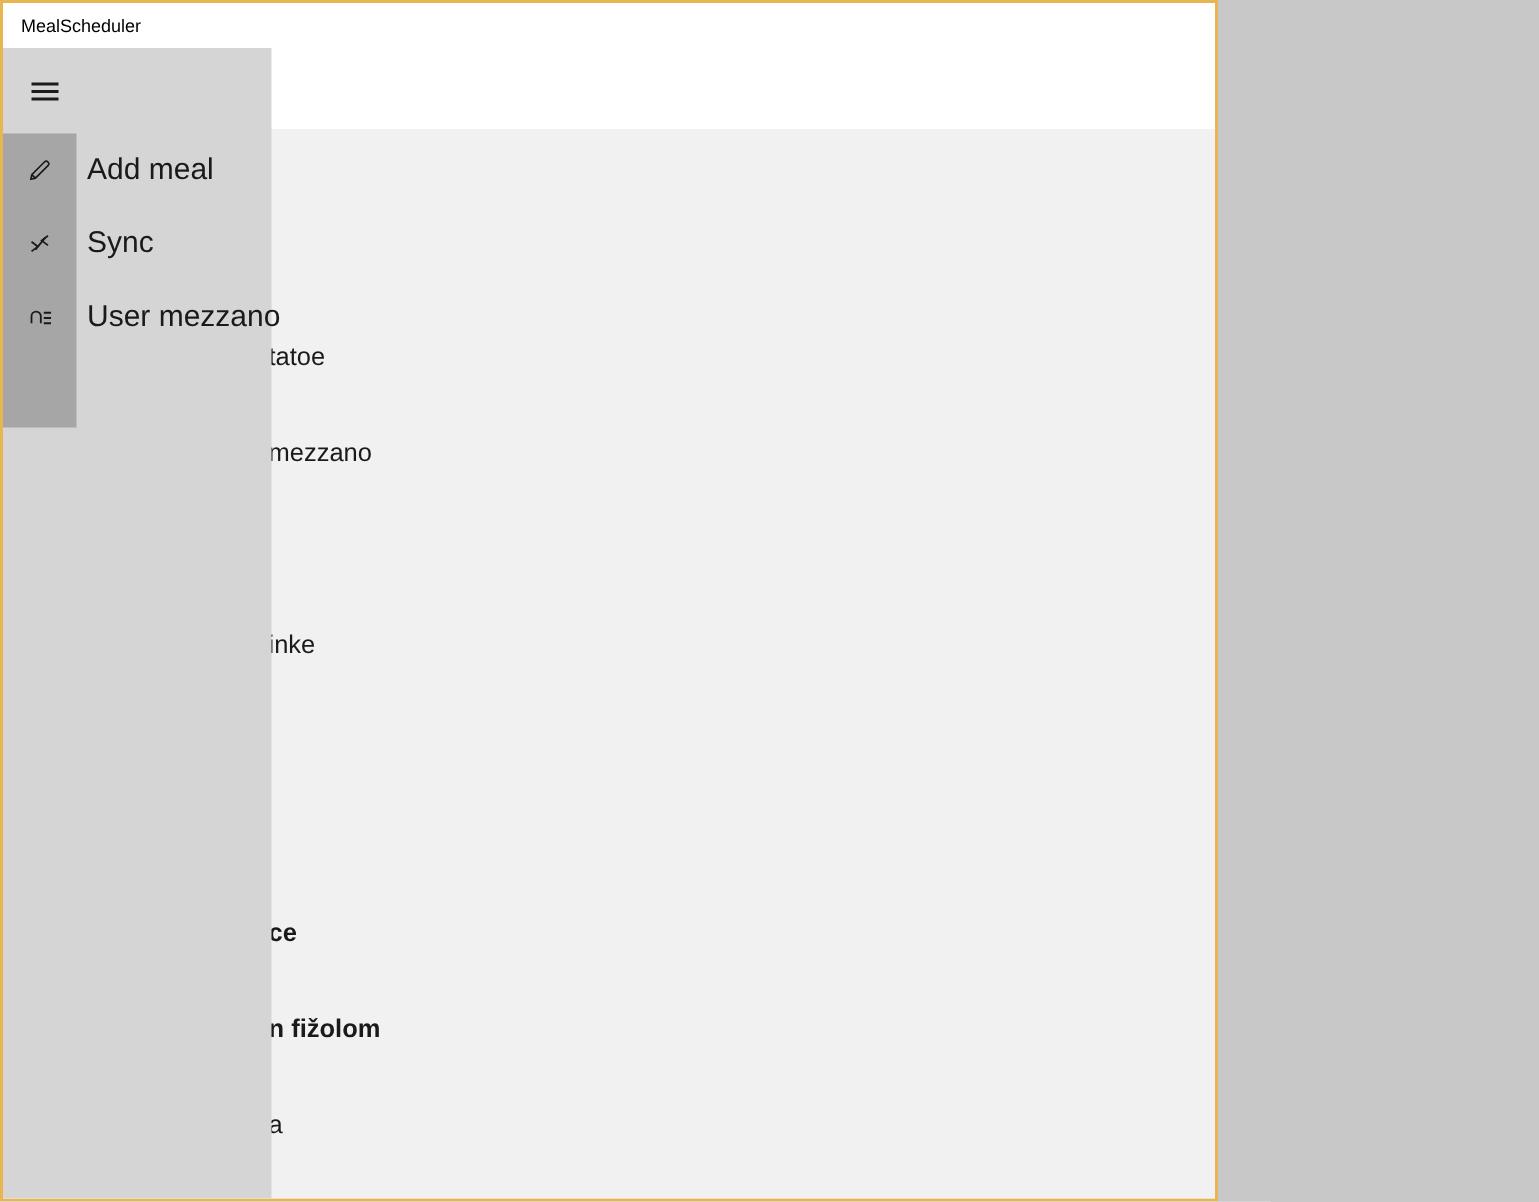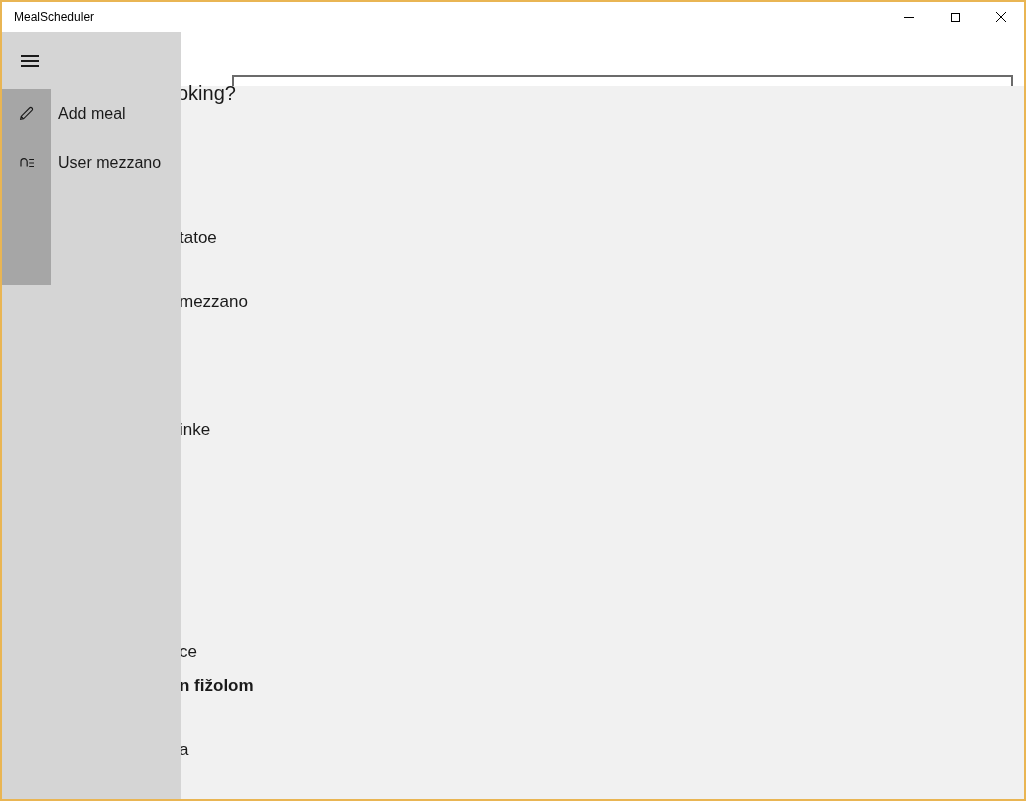--- a/index.html
+++ b/index.html
@@ -1,18 +1,18 @@
 <!DOCTYPE html>
 <html><head>
 <meta charset="utf-8">
 <style>
   html,body{margin:0;padding:0;background:#c8c8c8;}
   *{box-sizing:border-box;font-family:"Liberation Sans", sans-serif;}
   .window{
-    position:relative;width:1026px;height:801px;background:#ffffff;
+    position:relative;width:812px;height:801px;background:#ffffff;
     border:2px solid #e9b553;overflow:hidden;
   }
   
   .titlebar{position:absolute;left:0;top:0;width:1022px;height:30px;background:#ffffff;}
   .title{position:absolute;left:12px;top:0;height:30px;line-height:30px;font-size:12px;color:#000;}
   .win-controls{position:absolute;right:0;top:0;height:30px;display:flex;}
   .win-btn{width:46px;height:30px;display:flex;align-items:center;justify-content:center;background:transparent;border:none;padding:0;cursor:default;}
   .glyph-min{width:10px;height:1px;background:#000;}
   .glyph-max{width:9px;height:9px;border:1px solid #000;background:transparent;}
   
@@ -31,21 +31,21 @@
   .hamburger{position:absolute;left:10px;top:12px;width:48px;height:36px;background:transparent;border:none;padding:0;cursor:default;}
   .hamburger .bars{position:absolute;left:9px;top:11px;width:18px;height:12px;}
   .hamburger .bar{position:absolute;left:0;width:18px;height:2px;background:#1a1a1a;}
   .hamburger .bar:nth-child(1){top:0;}
   .hamburger .bar:nth-child(2){top:5px;}
   .hamburger .bar:nth-child(3){top:10px;}
   .nav-rail-bg{position:absolute;left:0;top:57px;width:49px;height:196px;background:#a6a6a6;}
   .nav-items{position:absolute;left:0;top:57px;width:179px;}
   .nav-item{position:relative;width:179px;height:49px;display:flex;align-items:center;background:transparent;border:none;padding:0;cursor:default;text-align:left;}
   .nav-item .icon-box{width:49px;height:49px;display:flex;align-items:center;justify-content:center;flex:0 0 49px;}
-  .nav-item .label{font-size:16px;color:#1a1a1a;margin-left:7px;white-space:nowrap;}
+  .nav-item .label{font-size:20px;color:#1a1a1a;margin-left:7px;white-space:nowrap;}
   .icon-svg{display:block;}
 </style>
 </head>
 <body>
 
 <div class="window">
 
   <div class="titlebar">
     <div class="title">MealScheduler</div>
     <div class="win-controls">
@@ -56,30 +56,26 @@
         <span class="glyph-max"></span>
       </button>
       <button class="win-btn">
         <svg class="icon-svg" width="12" height="12" viewBox="0 0 12 12">
           <path d="M1 1 L11 11 M11 1 L1 11" stroke="#000" stroke-width="1" fill="none"></path>
         </svg>
       </button>
     </div>
   </div>
 
-  <div class="header">
-    <div class="question">oking?</div>
-    <input class="filter-input" type="text" placeholder="Filter meals" style="">
-  </div>
 
   <div class="content">
     <div class="meal-fragment" style="top:142px;">tatoe</div>
     <div class="meal-fragment" style="top:206px;">mezzano</div>
     <div class="meal-fragment" style="top:334px;">inke</div>
-    <div class="meal-fragment" style="top:556px;">ce</div>
+    <div class="meal-fragment" style="top:526px;font-weight:bold;">ce</div>
     <div class="meal-fragment" style="top:590px;font-weight:bold;">n fižolom</div>
     <div class="meal-fragment" style="top:654px;">a</div>
   </div>
 
   <div class="pane">
     <button class="hamburger">
       <span class="bars">
         <span class="bar"></span>
           <span class="bar"></span>
           <span class="bar"></span>
@@ -92,20 +88,30 @@
 
       <button class="nav-item">
         <span class="icon-box">
           <svg class="icon-svg" width="19" height="19" viewBox="0 0 19 19">
             <path d="M3.6 15.4 L4.2 12.4 L12.6 4 q1.2-1.2 2.4 0 q1.2 1.2 0 2.4 L6.6 14.8 L3.6 15.4 Z M4.2 12.4 l2.4 2.4" fill="none" stroke="#1a1a1a" stroke-width="1.1"></path>
           </svg>
         </span>
         <span class="label">Add meal</span>
       </button>
 
+      <button class="nav-item">
+        <span class="icon-box">
+          <svg class="icon-svg" width="19" height="19" viewBox="0 0 19 19">
+            <path d="M4 8.2 L8.2 11.4 L4 14.6" fill="none" stroke="#1a1a1a" stroke-width="1.2"></path>
+            <path d="M15 4.2 L10.8 7.4 L15 10.6" fill="none" stroke="#1a1a1a" stroke-width="1.2"></path>
+            <path d="M6.6 13.4 L13.2 5.4" fill="none" stroke="#1a1a1a" stroke-width="1.2"></path>
+          </svg>
+        </span>
+        <span class="label">Sync</span>
+      </button>
 
       <button class="nav-item">
         <span class="icon-box">
           <svg class="icon-svg" width="19" height="19" viewBox="0 0 19 19">
             <path d="M4 13.5 V8.8 a3.1 3.1 0 0 1 6.2 0 V13.5" fill="none" stroke="#1a1a1a" stroke-width="1.2"></path>
             <path d="M12.2 6.5 H17 M12.2 10 H17 M12.2 13.5 H17" fill="none" stroke="#1a1a1a" stroke-width="1.2"></path>
           </svg>
         </span>
         <span class="label">User mezzano</span>
       </button>

